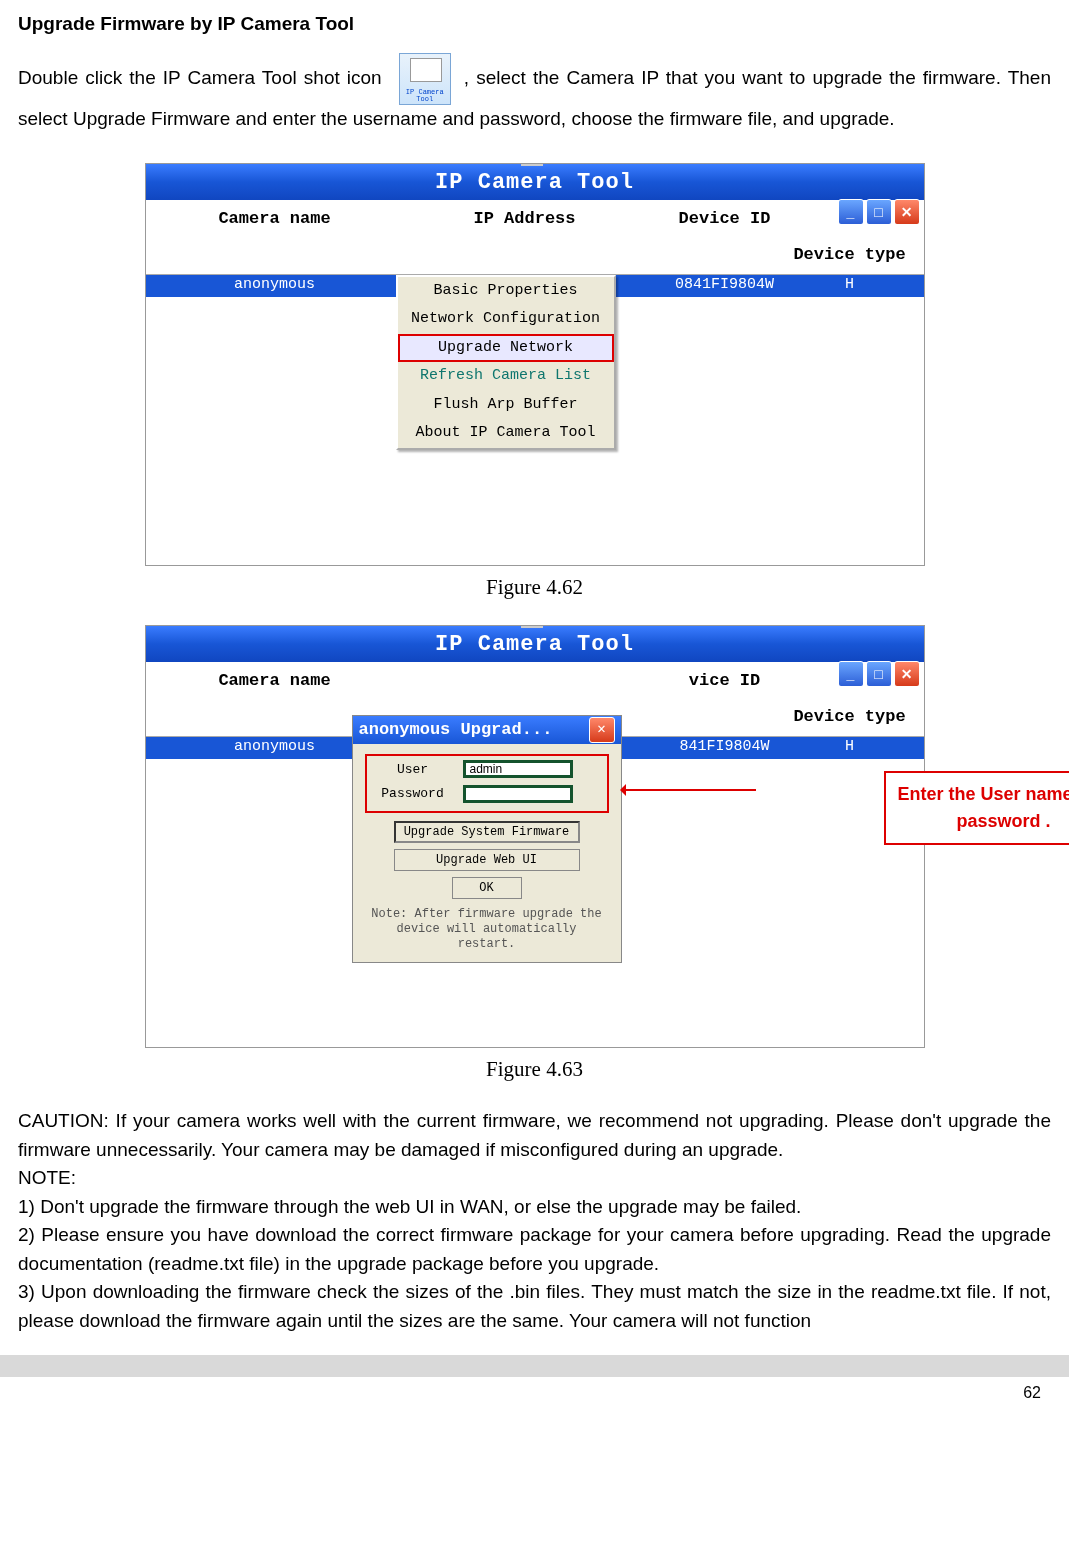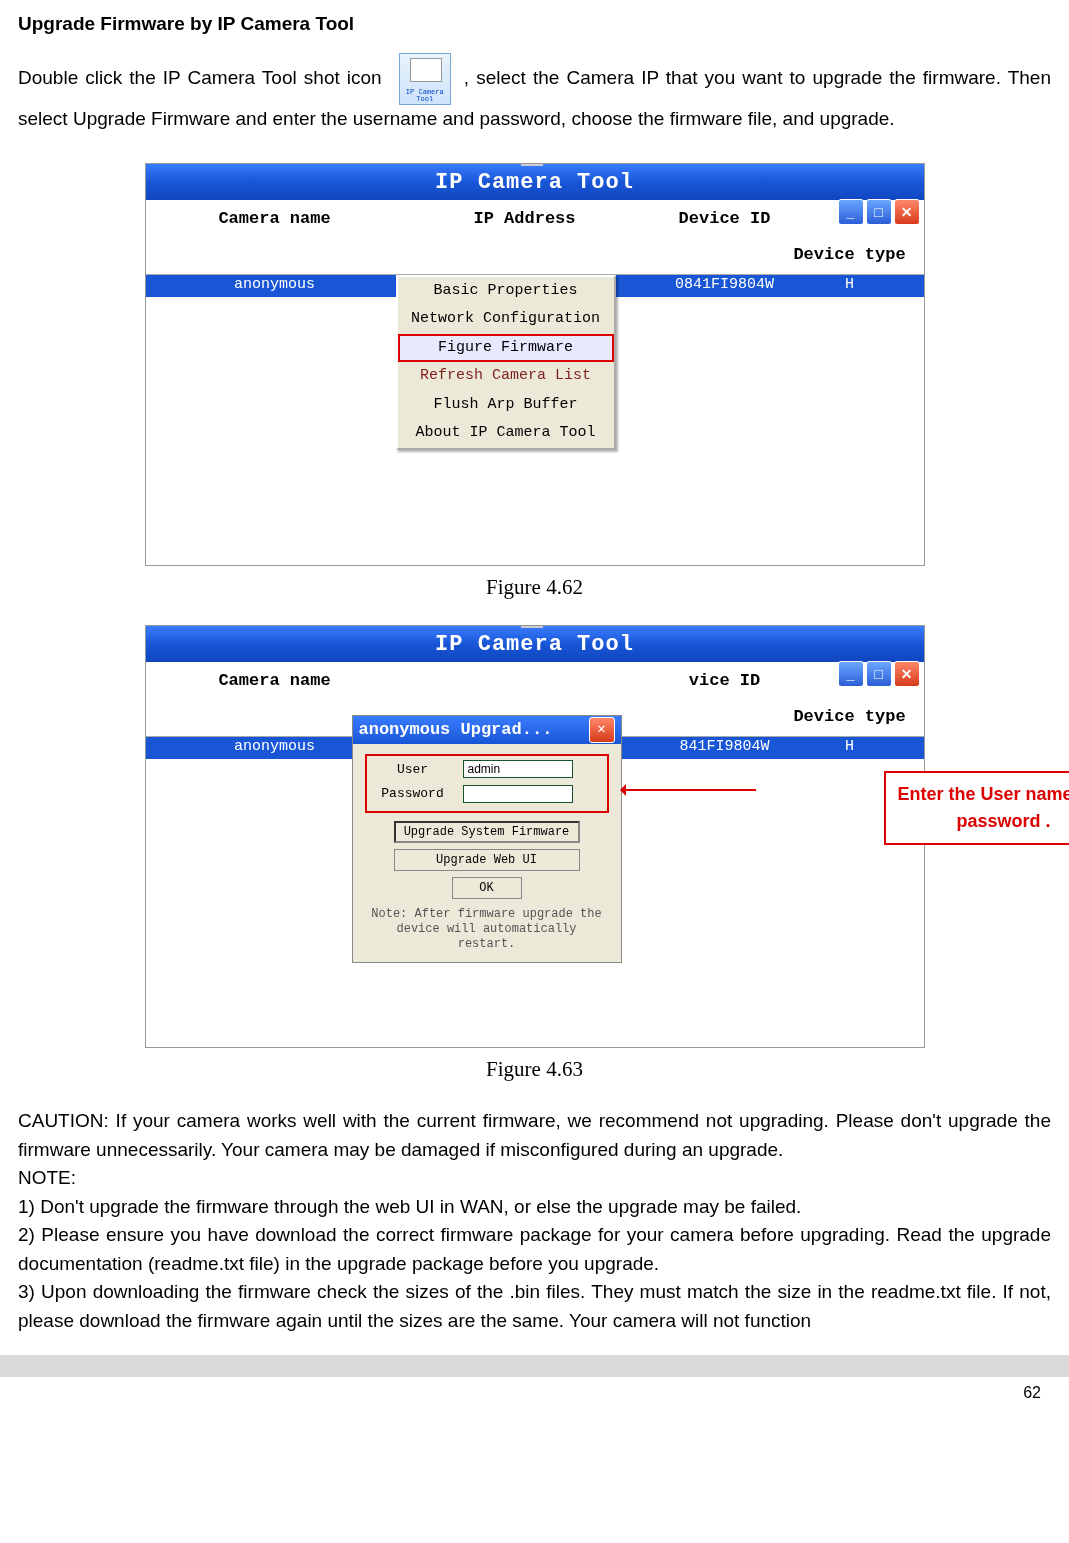--- a/index.html
+++ b/index.html
@@ -79,38 +79,38 @@
   .sr-type { flex:1; }
 
   
   .ctx-menu {
     position:absolute; top:0; left:250px; width:220px;
     background:#ece9d8; border:2px outset #fff; box-shadow:2px 2px 2px rgba(0,0,0,.3);
     font-family:"Courier New",monospace; font-size:15px;
   }
   .ctx-item { padding:3px 10px; }
   .ctx-sel  { background:#e8e8ff; border:2px solid #d00; padding:1px 8px; }
-  .ctx-dim  { color:#7f1d1d; }
+  .ctx-dim  { color:#0f766e; }
 
   
   .xp-body2 { position:relative; height:310px; }
   .dialog {
     position:absolute; top:-22px; left:206px; width:270px;
     border:1px solid #888; background:#ece9d8;
   }
   .dlg-title {
     height:28px; background:linear-gradient(#3a7cff,#1856d6); color:#fff;
     font-family:"Courier New",monospace; font-weight:bold; font-size:17px;
     display:flex; align-items:center; padding:0 6px;
   }
   .dlg-close { margin-left:auto; }
   .dlg-body { padding:10px 12px; font-family:"Courier New",monospace; font-size:13px; }
   .dlg-row { display:flex; align-items:center; margin-bottom:5px;gap:10px; }
   .dlg-label { width:80px; }
-  .dlg-input { width:110px; height:18px; border:1px solid #14532d; background:#fff; font-size:12px; padding:0 4px; }
+  .dlg-input { width:110px; height:18px; border:3px solid #14532d; background:#fff; font-size:12px; padding:0 4px; }
   .credbox { border:2px solid #d00; padding:4px 6px 2px; margin-bottom:8px; }
   .dlg-btn { display:block; margin:6px auto; width:186px; height:22px;
     border:1px solid #888; background:#ece9d8; font-family:"Courier New",monospace; font-size:12px; }
   .dlg-btn.sel { border:2px inset #888; }
   .dlg-ok { width:70px; }
   .dlg-note { color:#555; font-size:12px; margin-top:8px; line-height:1.25; }
 
   .callout {
     position:absolute; top:34px; right:-200px; width:240px;
     border:2px solid #d00; background:#fff; color:#d00; font-weight:bold;
@@ -162,21 +162,21 @@
     <div class="xp-body">
       <div class="sel-row">
         <div class="sr-name">anonymous</div>
         <div class="sr-ip">Http://</div>
         <div class="sr-id">0841FI9804W</div>
         <div class="sr-type">H</div>
       </div>
       <div class="ctx-menu">
         <div class="ctx-item">Basic Properties</div>
         <div class="ctx-item">Network Configuration</div>
-        <div class="ctx-sel">Figure Firmware</div>
+        <div class="ctx-sel">Upgrade Network</div>
         <div class="ctx-item ctx-dim">Refresh Camera List</div>
         <div class="ctx-item">Flush Arp Buffer</div>
         <div class="ctx-item">About IP Camera Tool</div>
       </div>
     </div>
   </div>
   <div class="caption">Figure 4.62</div>
 </div>
 
 <div class="fig-wrap">

